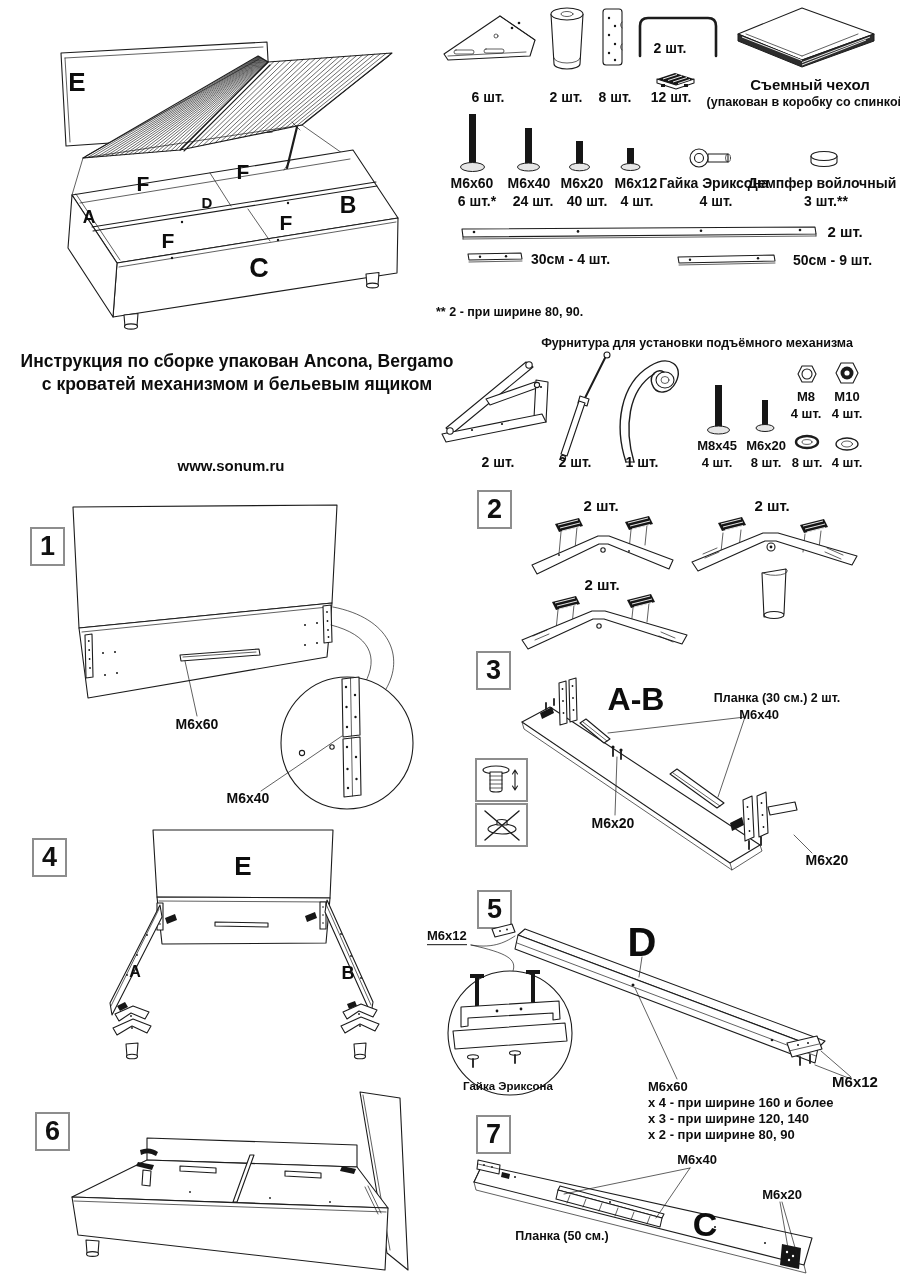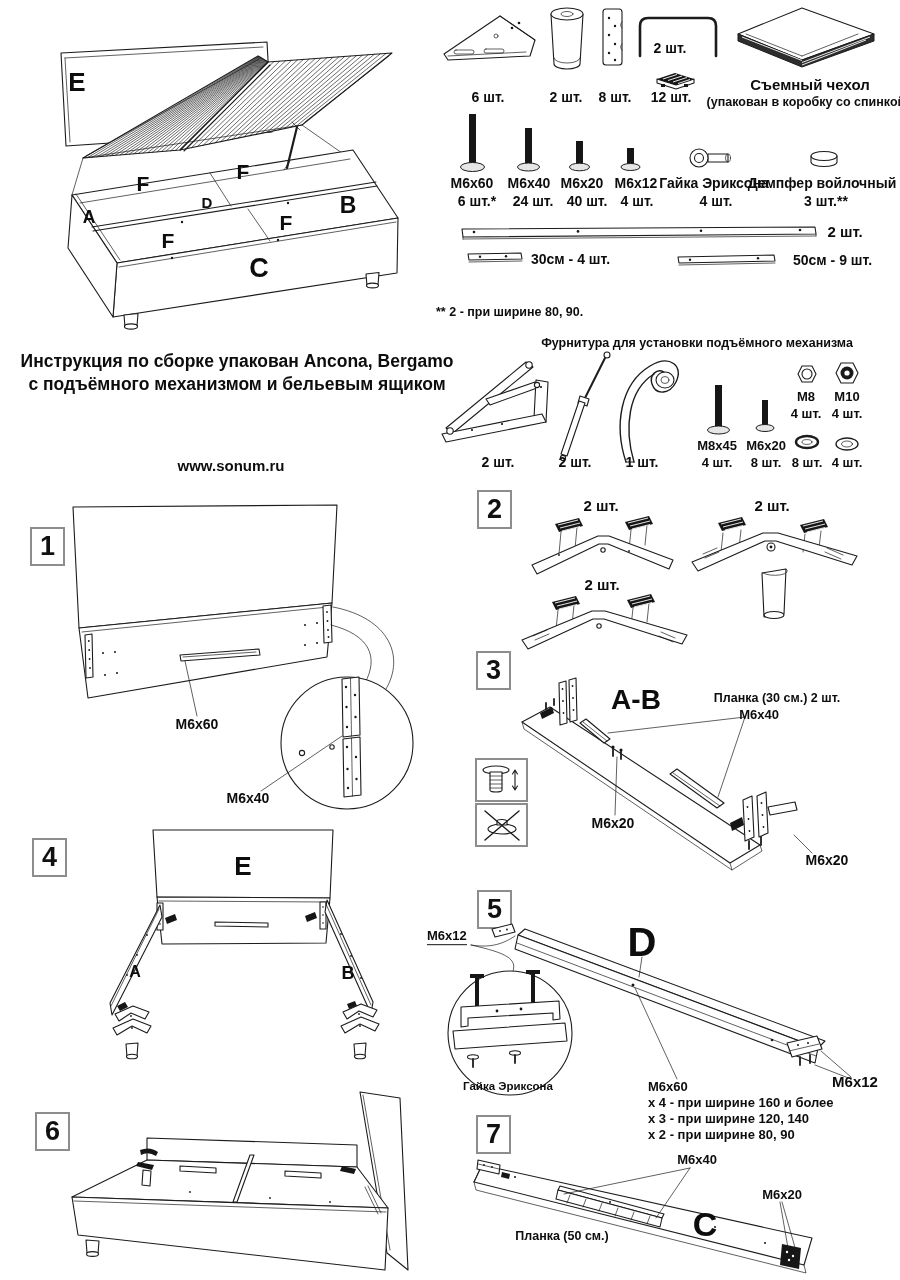--- a/index.html
+++ b/index.html
@@ -15,21 +15,21 @@
   .fb { fill:#161616; stroke:none; }
   .hat { stroke:#ffffff; stroke-width:0.9; fill:none; }
   .lbl {
     position:absolute; font-weight:700; white-space:nowrap; color:#0d0d0d;
     transform:translate(-50%,-50%); line-height:1.05;
   }
   .la { transform:translate(0,-50%); }
   .f11{font-size:11.5px}.f12{font-size:12.5px}.f13{font-size:13px}.f14{font-size:14px}
   .f15{font-size:15px}.f16{font-size:16px}.f17{font-size:17.5px}.f18{font-size:18px}
   .f21{font-size:21px}.f23{font-size:23px}.f26{font-size:26px}.f27{font-size:27px}
-  .f28{font-size:28px}.f34{font-size:34px}.f40{font-size:40px}
+  .f28{font-size:32px}.f34{font-size:34px}.f40{font-size:40px}
   .stepnum {
     position:absolute; width:35px; height:39px; border:2px solid #8d8d8d; background:#fff;
     display:flex; align-items:center; justify-content:center;
     font-weight:700; font-size:27px; color:#111;
   }
   .iconbox {
     position:absolute; width:53px; height:44px; border:2px solid #8d8d8d; background:#fff;
     display:flex; align-items:center; justify-content:center;
   }
   .underl { border-bottom:1.6px solid #111; padding-bottom:1px; }
@@ -201,21 +201,21 @@
   <svg style="left:676px;top:252px" width="102" height="16" viewBox="0 0 102 16">
     <polygon class="fw" points="2,5 98,3 99,9 3,11"></polygon>
     <path class="ln thin" d="M3,13 L99,11"></path>
     <circle class="fb" cx="14" cy="7.8" r="1.2"></circle>
       <circle class="fb" cx="82" cy="6.3" r="1.2"></circle>
   </svg>
   <span class="lbl f14 la" style="left:793px;top:260px">50см - 9 шт.</span>
   <span class="lbl f12 la" style="left:436px;top:313px">** 2 - при ширине 80, 90.</span>
 
   <span class="lbl f17" style="left:237px;top:361px">Инструкция по сборке упакован Ancona, Bergamo</span>
-  <span class="lbl f17" style="left:237px;top:384px">с подъёмного механизмом и бельевым ящиком</span>
+  <span class="lbl f17" style="left:237px;top:384px">с кроватей механизмом и бельевым ящиком</span>
   <span class="lbl f15" style="left:231px;top:466px">www.sonum.ru</span>
 
   <span class="lbl f12" style="left:697px;top:344px">Фурнитура для установки подъёмного механизма</span>
   <svg style="left:438px;top:352px" width="122" height="100" viewBox="0 0 122 100">
     <polygon class="fw" points="8,76 88,10 95,15 15,81"></polygon>
     <polygon class="fw" points="48,47 97,30 99,36 52,53"></polygon>
     <polygon class="fw" points="98,28 110,30 108,70 96,66"></polygon>
     <polygon class="fw" points="4,82 104,62 108,70 8,90"></polygon>
     <circle class="fw" cx="12" cy="79" r="3.2"></circle>
       <circle class="fw" cx="91" cy="13" r="3.2"></circle>

